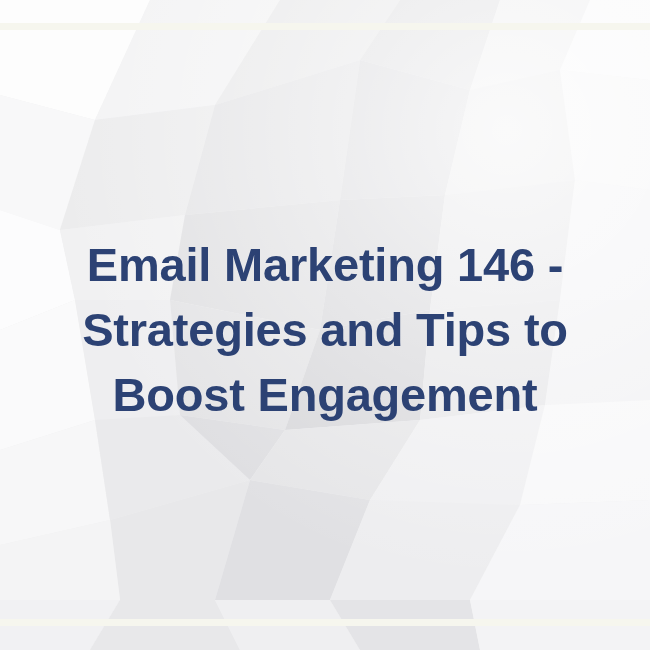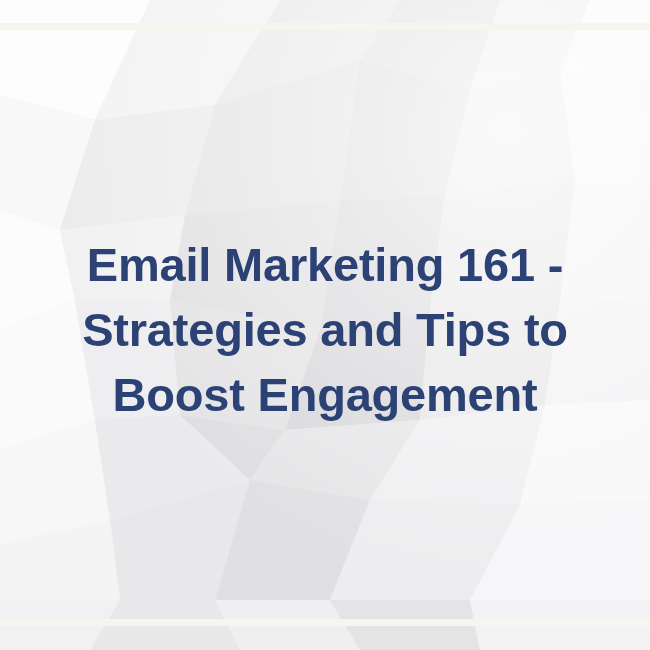--- a/index.html
+++ b/index.html
@@ -125,18 +125,18 @@
       <stop offset="0%" stop-color="#ffffff" stop-opacity="0.75"></stop>
       <stop offset="100%" stop-color="#ffffff" stop-opacity="0"></stop>
     </radialGradient>
     <rect x="0" y="0" width="650" height="650" fill="url(#glow)"></rect>
   </svg>
 
   <div class="band top"></div>
   <div class="band bottom"></div>
 
   <div id="title-block">
-    <h1 id="headline">Email Marketing 161 -
+    <h1 id="headline">Email Marketing 146 -
 Strategies and Tips to
 Boost Engagement</h1>
   </div>
 
 </div>
 
 </body></html>

